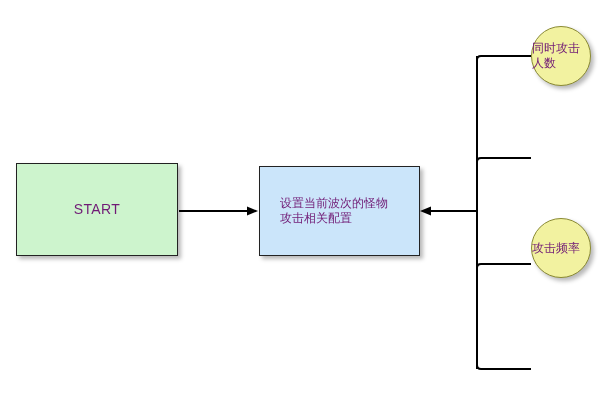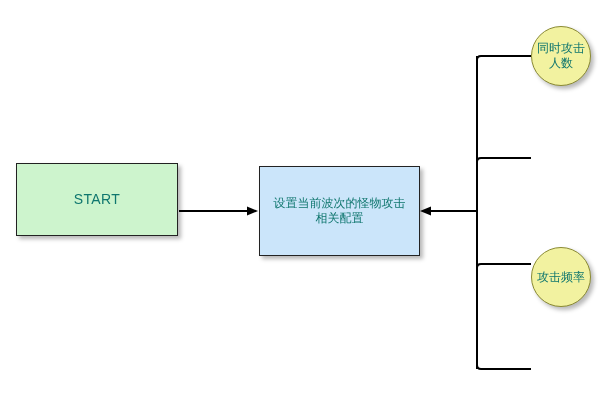--- a/index.html
+++ b/index.html
@@ -21,49 +21,48 @@
     height: 410px;
   }
 
   
   .node {
     position: absolute;
     box-sizing: border-box;
     display: flex;
     align-items: center;
     justify-content: center;
-    text-align: center;
-    color: #0f766e;
+    color: #701a75;
     line-height: 1.25;
   }
 
   
   .start-box {
     left: 16px;
     top: 163px;
     width: 162px;
-    height: 73px;
+    height: 93px;
     background: #cdf4cd;
     border: 1.4px solid #222222;
     box-shadow: 3px 3px 4px rgba(0,0,0,0.28);
     font-size: 14px;
     letter-spacing: 0.4px;
   }
 
   
   .config-box {
     left: 259px;
     top: 166px;
     width: 161px;
     height: 90px;
     background: #cbe5fa;
     border: 1.4px solid #222222;
     box-shadow: 3px 3px 4px rgba(0,0,0,0.28);
     font-size: 12px;
-    padding: 0 8px;
+    padding: 0 20px;
   }
   .config-box .label {
     display: block;
     width: 100%;
   }
 
   
   .circle {
     width: 60px;
     height: 60px;
@@ -72,21 +71,21 @@
     border: 1.4px solid #8a8a33;
     box-shadow: 3px 3px 4px rgba(0,0,0,0.28);
     font-size: 12px;
   }
   .circle .label {
     display: block;
     width: 58px;
   }
   .circle-1 { left: 531px; top: 26px; }
   .circle-2 { left: 531px; top: 128px; }
-  .circle-3 { left: 531px; top: 247px; }
+  .circle-3 { left: 531px; top: 218px; }
   .circle-4 { left: 531px; top: 339px; }
 
   
   #edges {
     position: absolute;
     left: 0; top: 0;
     width: 602px;
     height: 410px;
   }
   .edge-path {

